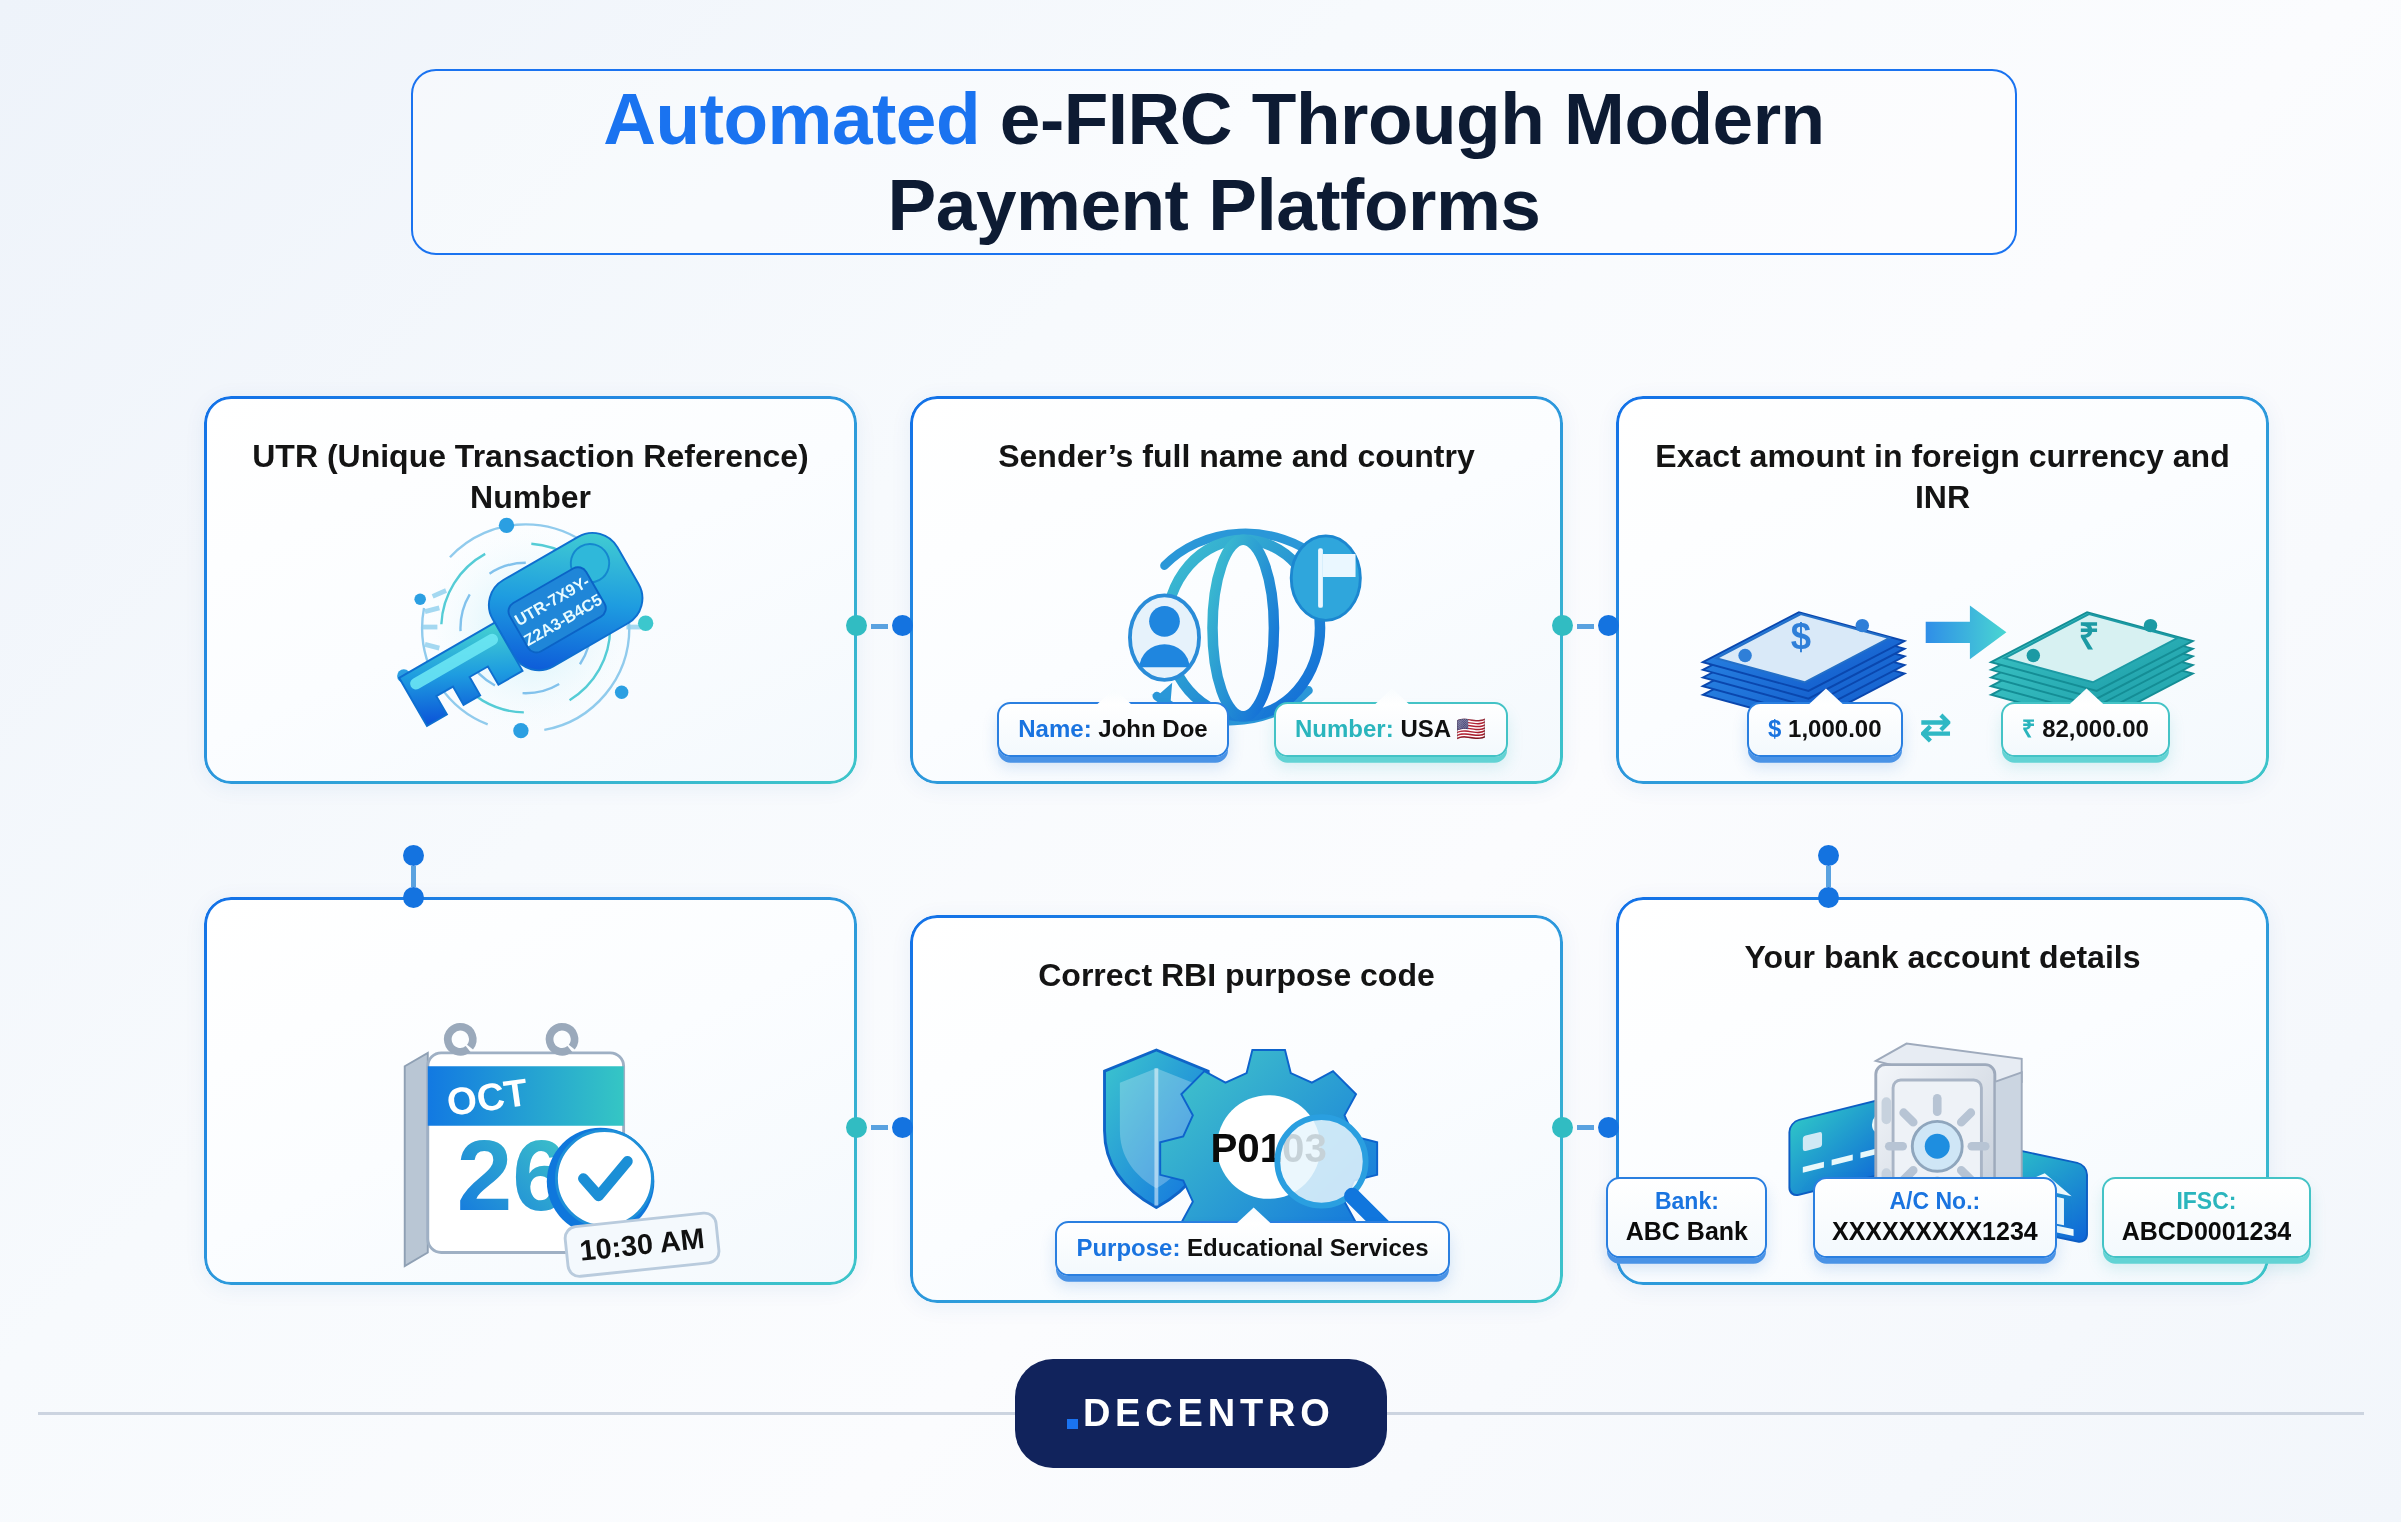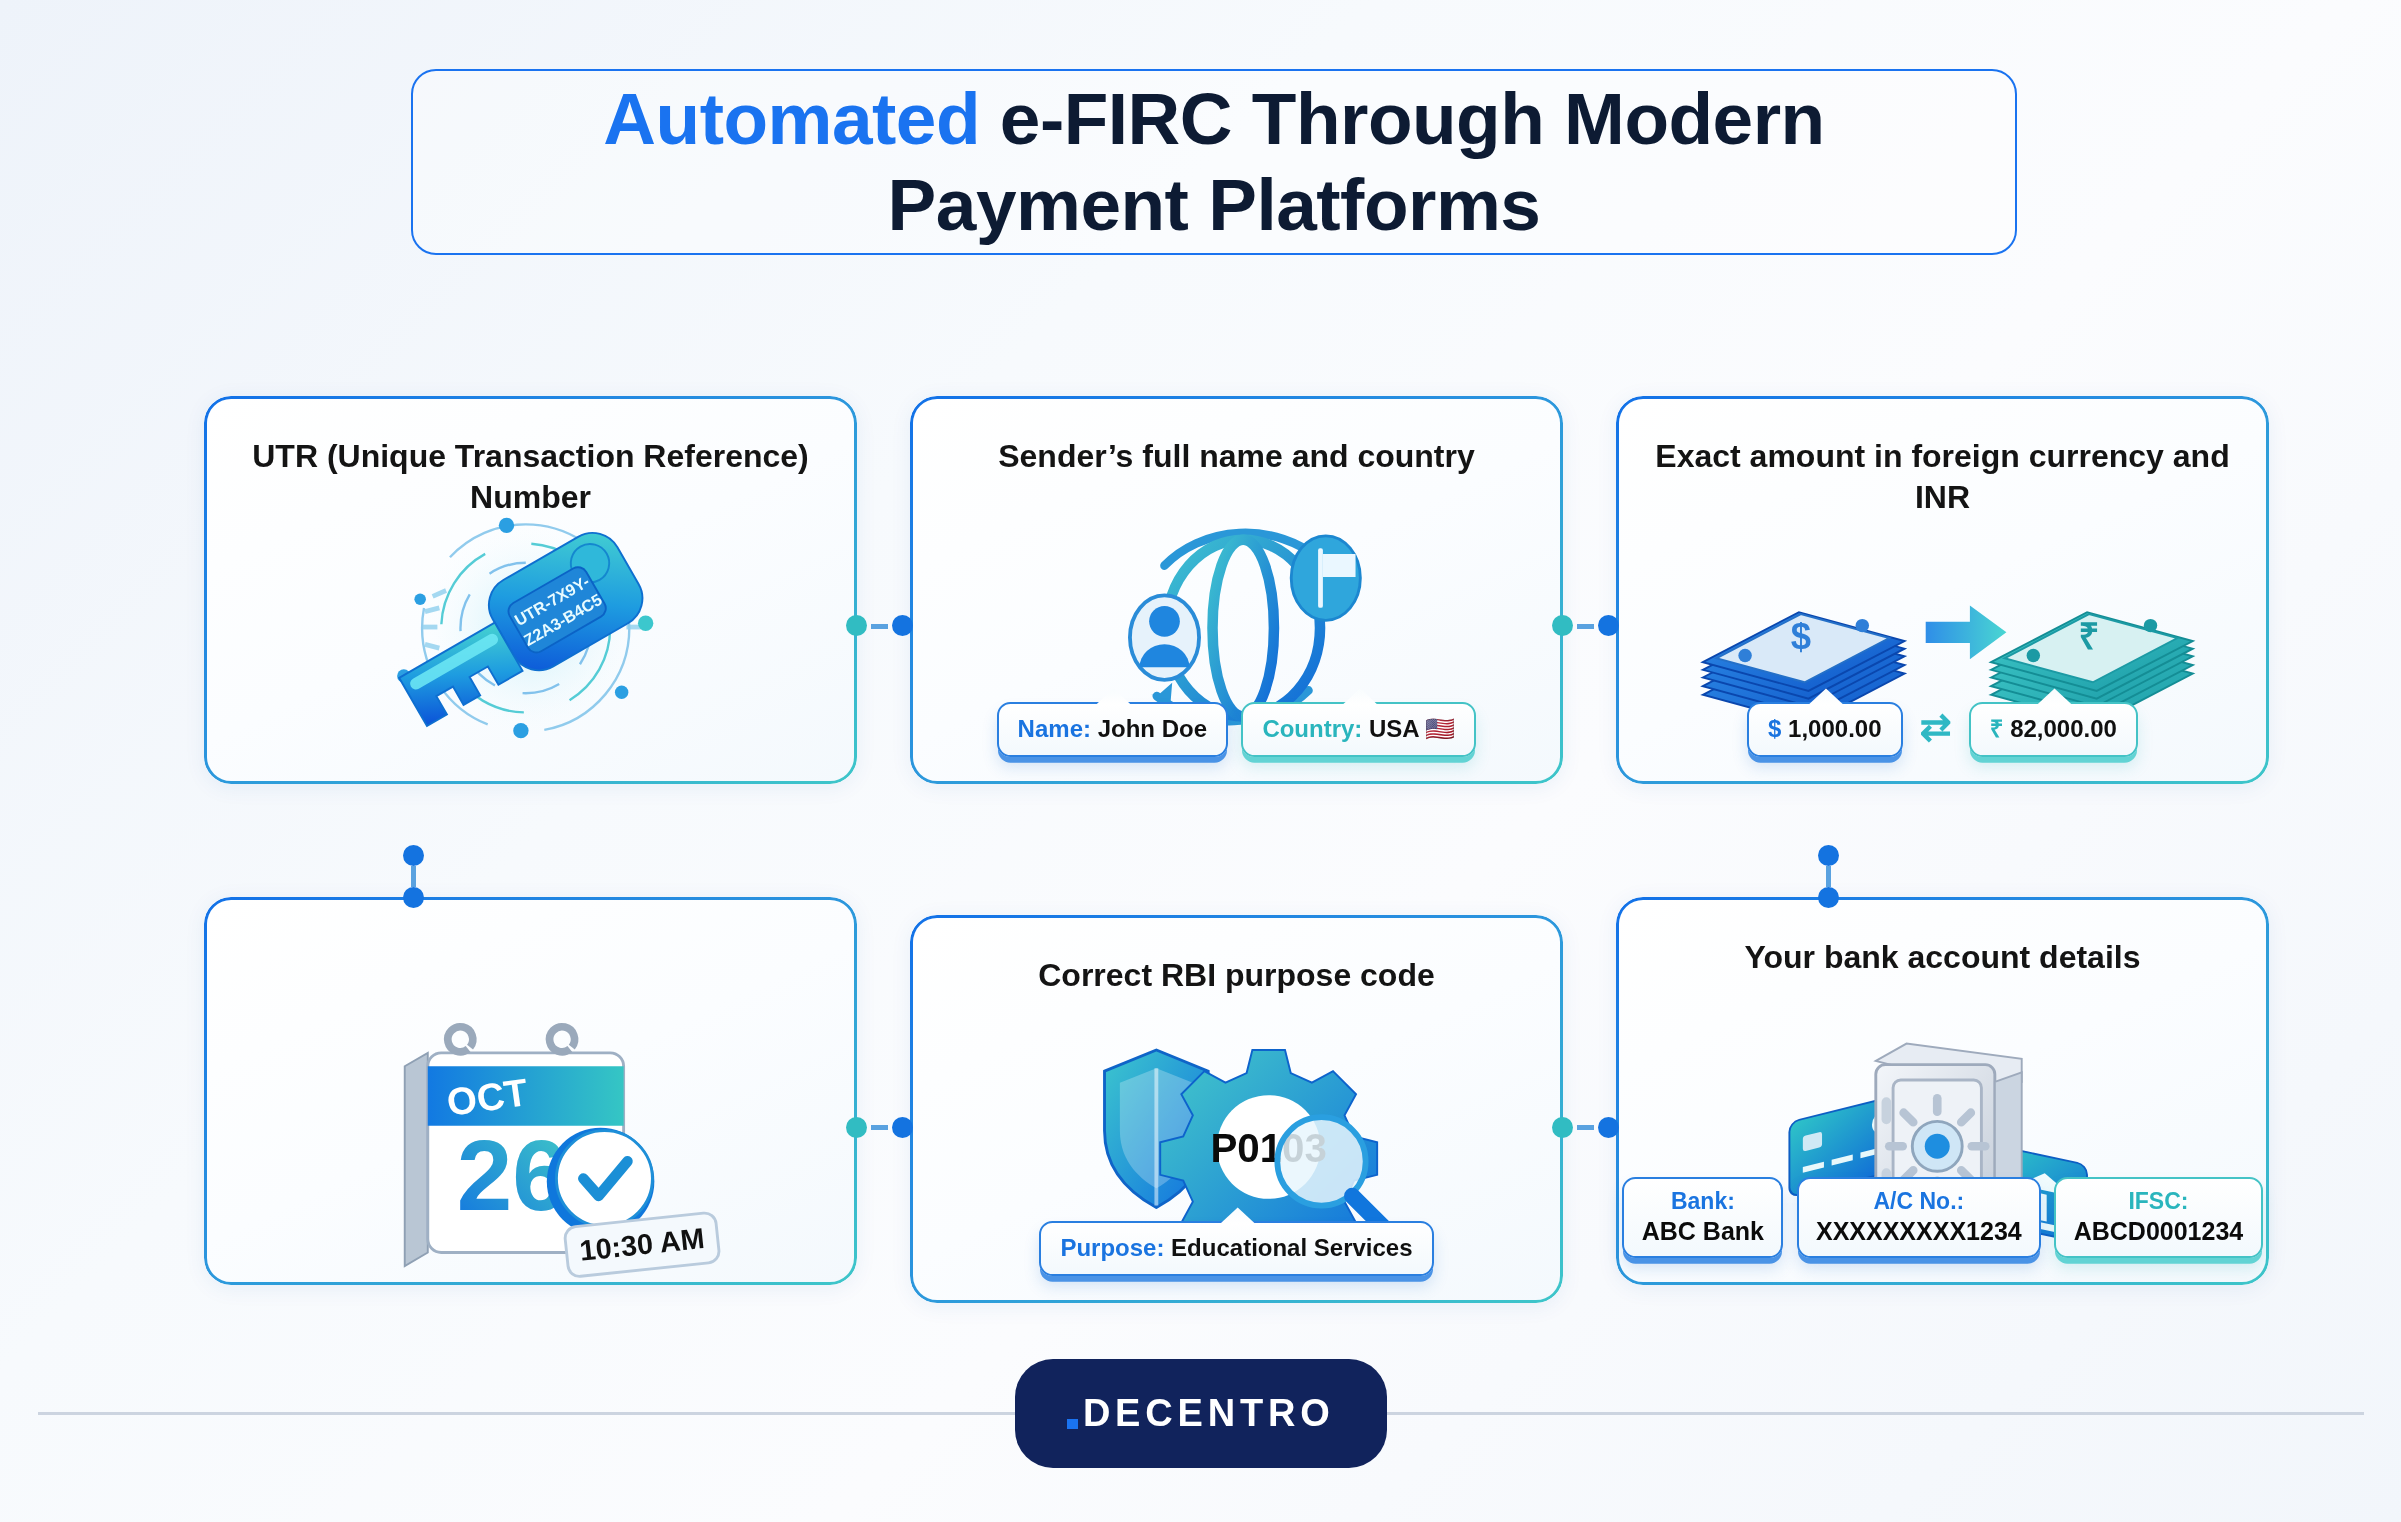--- a/index.html
+++ b/index.html
@@ -110,20 +110,21 @@
   .badge {
     position: relative;
     border-radius: 13.4px;
     background: linear-gradient(180deg,#ffffff 0%,#f3f9fd 100%);
     padding: 10.6px 19px;
     font-size: 24px;
     font-weight: 700;
     color: #101010;
     white-space: nowrap;
     line-height: 1.25;
+    margin-left: 32px;
   }
   .badge.b-blue  { border: 2.4px solid #2a7fe0; box-shadow: 0 6.7px 0 -1px #4a93e6, 0 10.6px 15.4px rgba(35,110,200,.17); }
   .badge.b-teal  { border: 2.4px solid #44c3c6; box-shadow: 0 6.7px 0 -1px #62d3d4, 0 10.6px 15.4px rgba(50,180,185,.17); }
   .badge .lbl-blue { color: #1a74e0; }
   .badge .lbl-teal { color: #2ab5bd; }
   
   .badge.tail::after {
     content: "";
     position: absolute;
     top: -15.4px;
@@ -267,21 +268,21 @@
           <path d="M255 48 h34 v24 h-34 z" fill="#eaf7ff"></path>
         </g>
       </svg>
     </div>
     <div class="badges">
       <div class="badge b-blue tail">
         <span class="lbl-blue">Name:</span>
         <span>John Doe</span>
       </div>
       <div class="badge b-teal tail">
-        <span class="lbl-teal">Country:</span>
+        <span class="lbl-teal">Number:</span>
         <span>USA</span>
         <span>🇺🇸</span>
       </div>
     </div>
   </div>
 
   <div class="card c3">
     <div class="card-title">Exact amount in foreign currency and INR</div>
     <div class="art">
       <svg width="538" height="221" viewBox="0 0 560 230">

